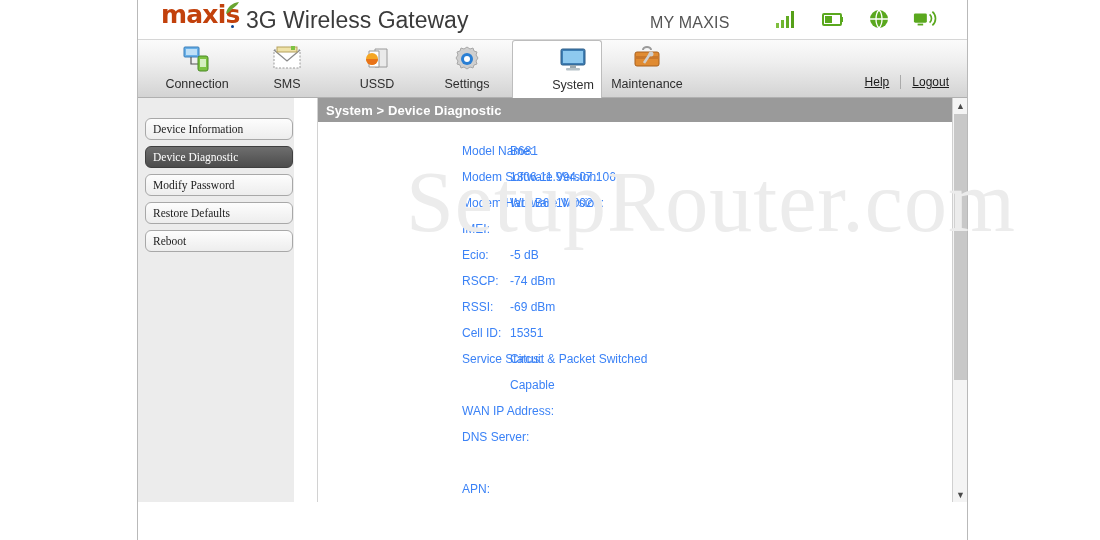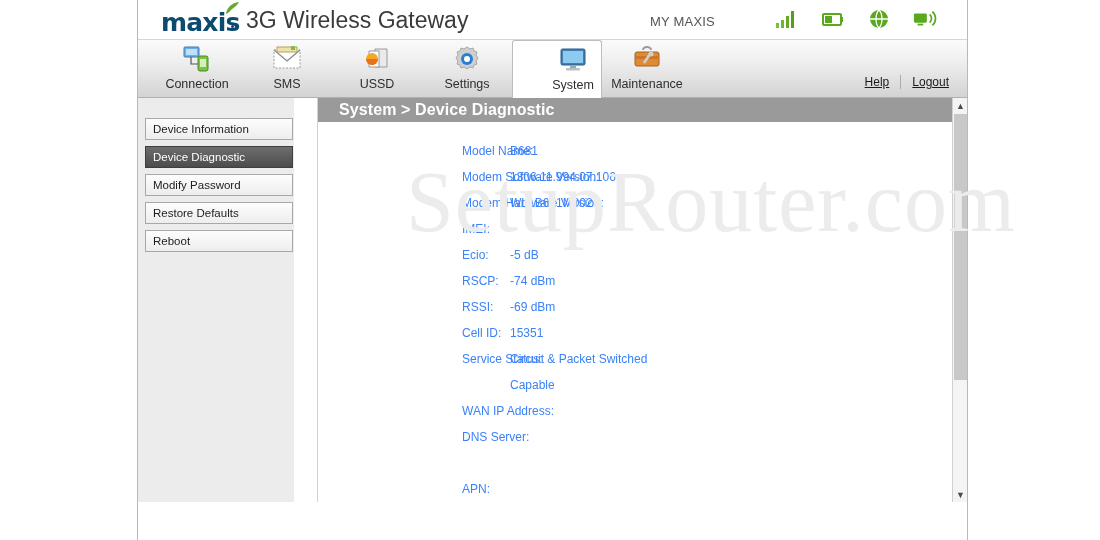--- a/index.html
+++ b/index.html
@@ -37,40 +37,40 @@
   }
 
   
   .brandbar {
     position: relative;
     height: 40px;
     background: #ffffff;
     border-bottom: 1px solid #d6d6d6;
   }
   .logo {
-    position: absolute; left: 23px; top: 8px;
-    font-size: 25px; font-weight: bold; color: #0c4a6e;
+    position: absolute; left: 23px; top: 0;
+    font-size: 25px; font-weight: bold; color: #c2410c;
     letter-spacing: -0.8px;
     font-family: "DejaVu Sans", sans-serif;
   }
   .logo-leaf {
     position: absolute; left: 88px; top: 2px;
     width: 14px; height: 13px;
   }
   .logo-dot {
     position: absolute; left: 93px; top: 25px;
     width: 3px; height: 3px; background: #0b3f8f; border-radius: 50%;
   }
   .brandtitle {
     position: absolute; left: 108px; top: 7px;
     font-size: 23px; color: #3b3b3b;
   }
   .mymaxis {
     position: absolute; left: 512px; top: 14px;
-    font-size: 13px; color: #555; letter-spacing: 0.2px;
+    font-size: 16px; color: #555; letter-spacing: 0.2px;
   }
   .topicons { position: absolute; right: 30px; top: 8px; display: flex; gap: 22px; align-items: center; }
   .topicons .ic { width: 24px; height: 22px; display:block; }
 
   
   .navbar {
     position: relative; height: 58px;
     background: linear-gradient(to bottom, #fbfbfb 0%, #efefef 38%, #d3d3d3 100%);
     border-bottom: 1px solid #b0b0b0;
   }
@@ -112,47 +112,48 @@
     position: absolute; left: 0; top: 0;
     width: 157px; height: 404px;
     background: #ececec;
     border-right: 1px solid #ffffff;
     padding-top: 20px;
   }
   .sideitem {
     width: 148px; height: 22px; margin: 0 0 6px 7px;
     background: linear-gradient(to bottom, #fdfdfd 0%, #ededed 100%);
     border: 1px solid #a8a8a8;
-    border-radius: 0;
+    border-radius: 6px;
     font-size: 11.5px; color: #1c1c1c;
     display: flex; align-items: center;
     padding-left: 7px;
     cursor: pointer;
+    font-family: Liberation Serif, serif;
   }
   .sideitem.active {
     background: linear-gradient(to bottom, #6e6e6e 0%, #4c4c4c 100%);
     color: #ffffff;
     border-color: #3f3f3f;
   }
 
   
   .content {
     position: absolute; left: 179px; top: 0;
     width: 637px; height: 404px;
     border-left: 1px solid #d2d2d2;
     border-right: 1px solid #d2d2d2;
     background: #ffffff;
   }
   .panelhead {
     height: 24px;
     background: #9a9a9a;
     color: #ffffff;
-    font-size: 16px; font-weight: bold;
+    font-size: 13px; font-weight: bold;
     display: flex; align-items: center;
-    padding-left: 21px;
+    padding-left: 8px;
     letter-spacing: 0.1px;
   }
   .rows { position: relative; padding-top: 22px; }
   .row { display: flex; height: 26px; font-size: 12px; color: #3b82f6; }
   .row .lbl { width: 180px; padding-left: 144px; white-space: nowrap; }
   .row .val { padding-left: 12px; white-space: nowrap; }
   .row.cont .lbl { color: transparent; }
 
   
   .sbar {

